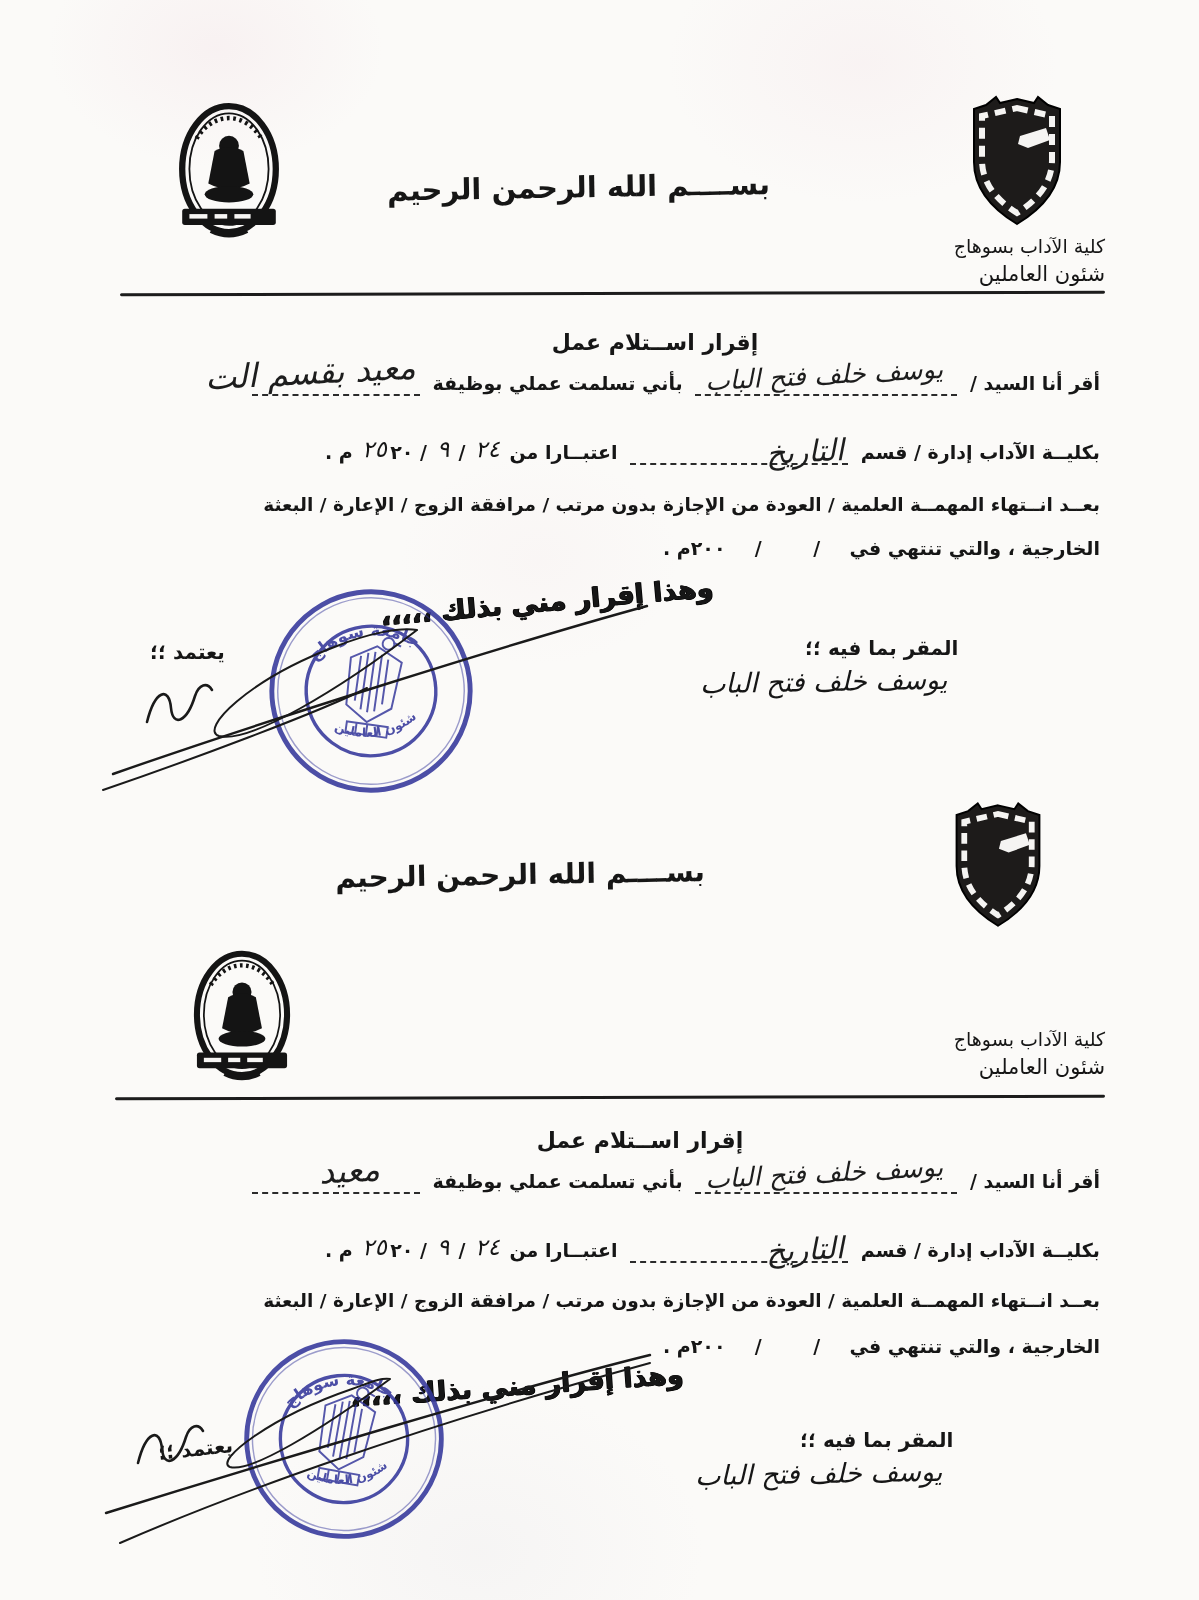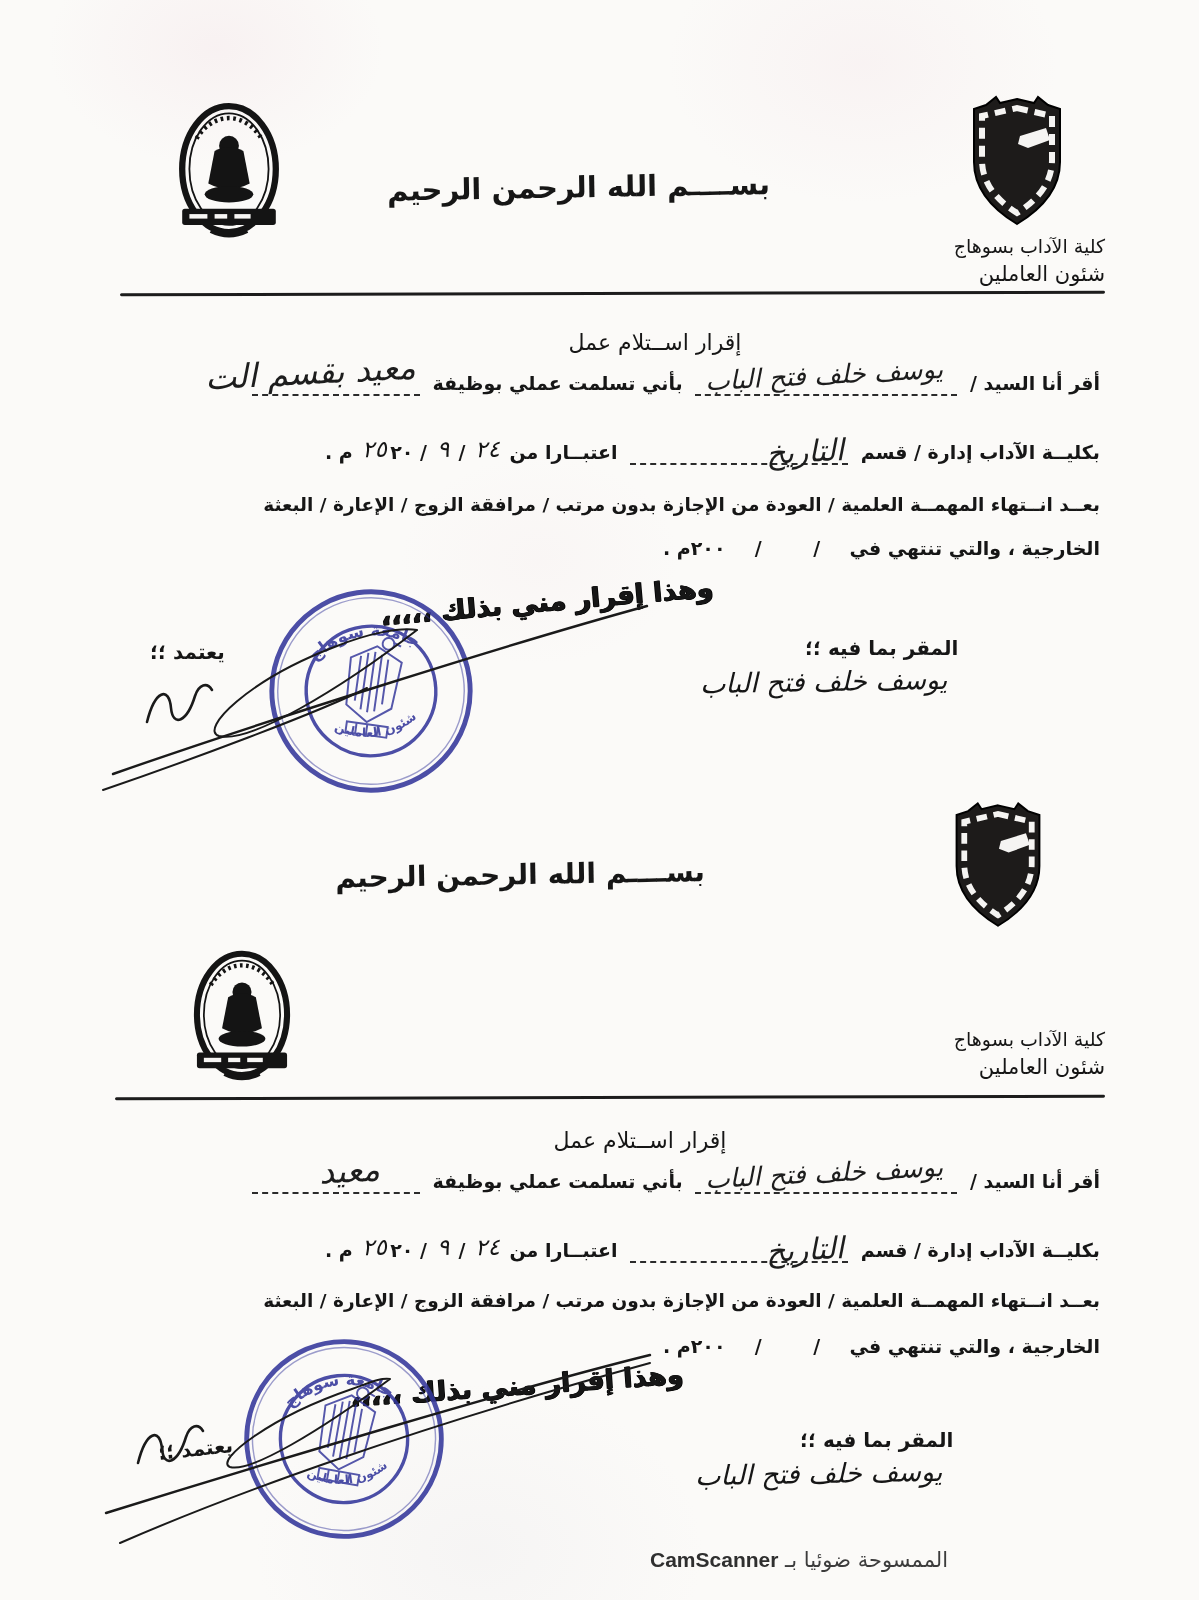--- a/index.html
+++ b/index.html
@@ -11,21 +11,21 @@
   #page::before{
     content:"";position:absolute;inset:0;pointer-events:none;
     background:
       radial-gradient(240px 170px at 18% 3%,rgba(232,196,208,.16),transparent 70%),
       radial-gradient(280px 200px at 72% 4%,rgba(232,196,208,.13),transparent 70%),
       radial-gradient(200px 150px at 45% 35%,rgba(236,210,218,.10),transparent 70%),
       radial-gradient(320px 240px at 40% 97%,rgba(222,220,226,.18),transparent 70%);
   }
   .abs{position:absolute;}
   .bodyline{position:absolute;right:99px;white-space:nowrap;font-weight:bold;font-size:19px;overflow:visible;}
-  .title{position:absolute;font-size:22px;font-weight:normal;white-space:nowrap;}
+  .title{position:absolute;font-size:22px;font-weight:bold;white-space:nowrap;}
   .bismillah{position:absolute;font-size:29px;font-weight:bold;white-space:nowrap;transform:rotate(-1deg);}
   .orgblock{position:absolute;text-align:right;font-weight:normal;line-height:1.4;}
   .org-l1{font-size:19px;}
   .org-l2{font-size:21px;}
   .rule{position:absolute;height:3px;background:#1c1c1c;border-radius:2px;transform:rotate(-0.15deg);}
   .fillin{position:relative;display:inline-block;height:1.15em;vertical-align:-0.3em;
           border-bottom:2.5px dashed #2b2b2b;margin:0 6px;}
   .hand{font-family:"DejaVu Sans",sans-serif;font-style:italic;font-weight:normal;color:#1d1d1d;white-space:nowrap;}
   .fillin .hand{position:absolute;right:4px;bottom:4px;transform:rotate(-3deg);}
   .hand-inline{display:inline-block;font-style:italic;font-weight:normal;font-size:23px;transform:translateY(-2px) rotate(-2deg);margin:0 3px;}
@@ -259,18 +259,14 @@
       <path d="M16 168 C170 120 430 42 560 10" stroke-width="2.4"></path>
       <path d="M30 198 C140 150 320 84 560 18" stroke-width="2"></path>
       <path d="M300 34 C230 86 160 128 140 122 C124 116 180 72 262 44 C284 36 290 33 300 34" stroke-width="2"></path>
       <path d="M48 118 C56 86 70 82 72 104 C74 124 88 118 96 92 C100 80 108 78 113 86" stroke-width="2.6"></path>
     </g>
   </svg>
 
   <div class="label-bold" style="left:800px;top:1428px;">المقر بما فيه ؛؛</div>
   <div class="decl-name" style="left:695px;top:1458px;">يوسف خلف فتح الباب</div>
 
-  <div class="watermark" style="left:650px;top:1548px;width:455px;">
-    <span>الممسوحة ضوئيا بـ</span>
-    <span class="brand">CamScanner</span>
-  </div>
 
 </div>
 
 </body></html>

